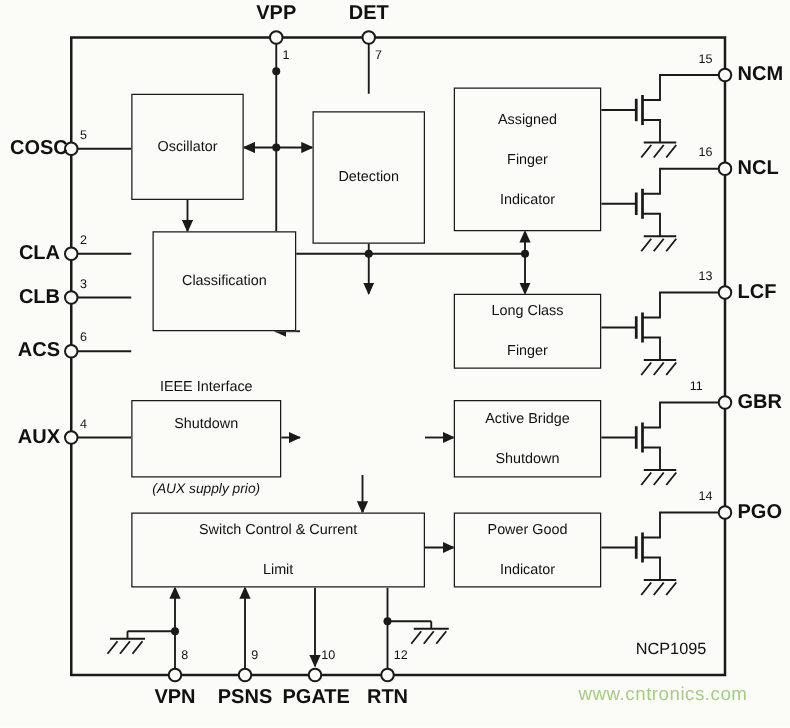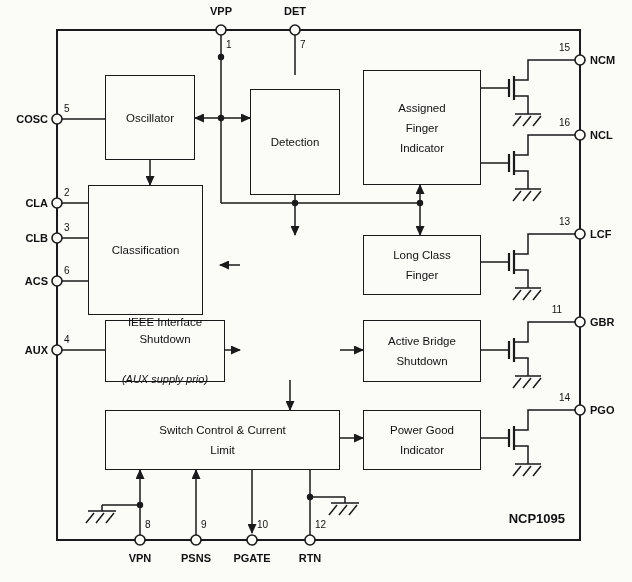--- a/index.html
+++ b/index.html
@@ -7,27 +7,27 @@
   body { font-family:"Liberation Sans", sans-serif; color:#111; }
   .canvas { position:relative; width:632px; height:582px; background:#fbfbf8; overflow:hidden; }
   svg.wires { position:absolute; left:0; top:0; }
   .w  { stroke:#1a1a1a; stroke-width:1.5; fill:none; }
   .t  { stroke:#1a1a1a; stroke-width:2.2; fill:none; }
   .outline { stroke:#1a1a1a; stroke-width:2; fill:none; }
   .dot { fill:#1a1a1a; }
   .pinc { fill:#fbfbf8; stroke:#1a1a1a; stroke-width:1.6; }
   .block { position:absolute; background:#fbfbf8; border:1.5px solid #1a1a1a;
            display:flex; flex-direction:column; align-items:center; justify-content:center;
-           font-size:11.5px; text-align:center; }
+           font-size:11.5px; text-align:center;gap:12px; }
   .block span { display:block; line-height:20px; }
   .block.tight span { line-height:17px; }
   .italic { font-style:italic; font-size:11px;margin-top:23px; }
-  .pin-label { position:absolute; font-size:11px; font-weight:bold; line-height:14px; }
+  .pin-label { position:absolute; font-size:16px; font-weight:bold; line-height:14px; }
   .pin-num { position:absolute; font-size:10px; line-height:12px; }
-  .chip-name { position:absolute; font-size:13px; font-weight:bold; text-align:right; }
+  .chip-name { position:absolute; font-size:13px; font-weight:normal; text-align:right; }
   .watermark { position:absolute; font-size:15px; color:#a4cd86; text-align:right; letter-spacing:0.4px; }
 </style>
 </head>
 <body>
 
 <div class="canvas">
 
   <svg class="wires" width="632" height="582" viewBox="0 0 632 582">
     <defs>
       <marker id="mEnd" markerUnits="userSpaceOnUse" markerWidth="10" markerHeight="9" refX="9" refY="4.5" orient="auto">
@@ -154,21 +154,21 @@
     <span>Oscillator</span>
   </div>
   <div class="block" style="left:250px;top:89px;width:90px;height:106px">
     <span>Detection</span>
   </div>
   <div class="block" style="left:363px;top:70px;width:118px;height:115px">
     <span>Assigned</span>
     <span>Finger</span>
     <span>Indicator</span>
   </div>
-  <div class="block" style="left:88px;top:185px;width:115px;height:130px">
+  <div class="block" style="left:122px;top:185px;width:115px;height:80px">
     <span>Classification</span>
   </div>
   <div class="block" style="left:363px;top:235px;width:118px;height:60px">
     <span>Long Class</span>
     <span>Finger</span>
   </div>
   <div class="block tight" style="left:105px;top:320px;width:120px;height:62px">
     <span>IEEE Interface</span>
     <span>Shutdown</span>
     <span class="italic">(AUX supply prio)</span>
@@ -216,14 +216,15 @@
   <span class="pin-label" style="left:120px;top:551px;width:40px;text-align:center">VPN</span>
   <span class="pin-num" style="left:145px;top:519px">8</span>
   <span class="pin-label" style="left:172px;top:551px;width:48px;text-align:center">PSNS</span>
   <span class="pin-num" style="left:201px;top:519px">9</span>
   <span class="pin-label" style="left:226px;top:551px;width:52px;text-align:center">PGATE</span>
   <span class="pin-num" style="left:257px;top:519px">10</span>
   <span class="pin-label" style="left:290px;top:551px;width:40px;text-align:center">RTN</span>
   <span class="pin-num" style="left:315px;top:519px">12</span>
 
   <span class="chip-name" style="left:465px;top:511px;width:100px">NCP1095</span>
+  <span class="watermark" style="left:420px;top:547px;width:178px">www.cntronics.com</span>
 
 </div>
 
 </body></html>

